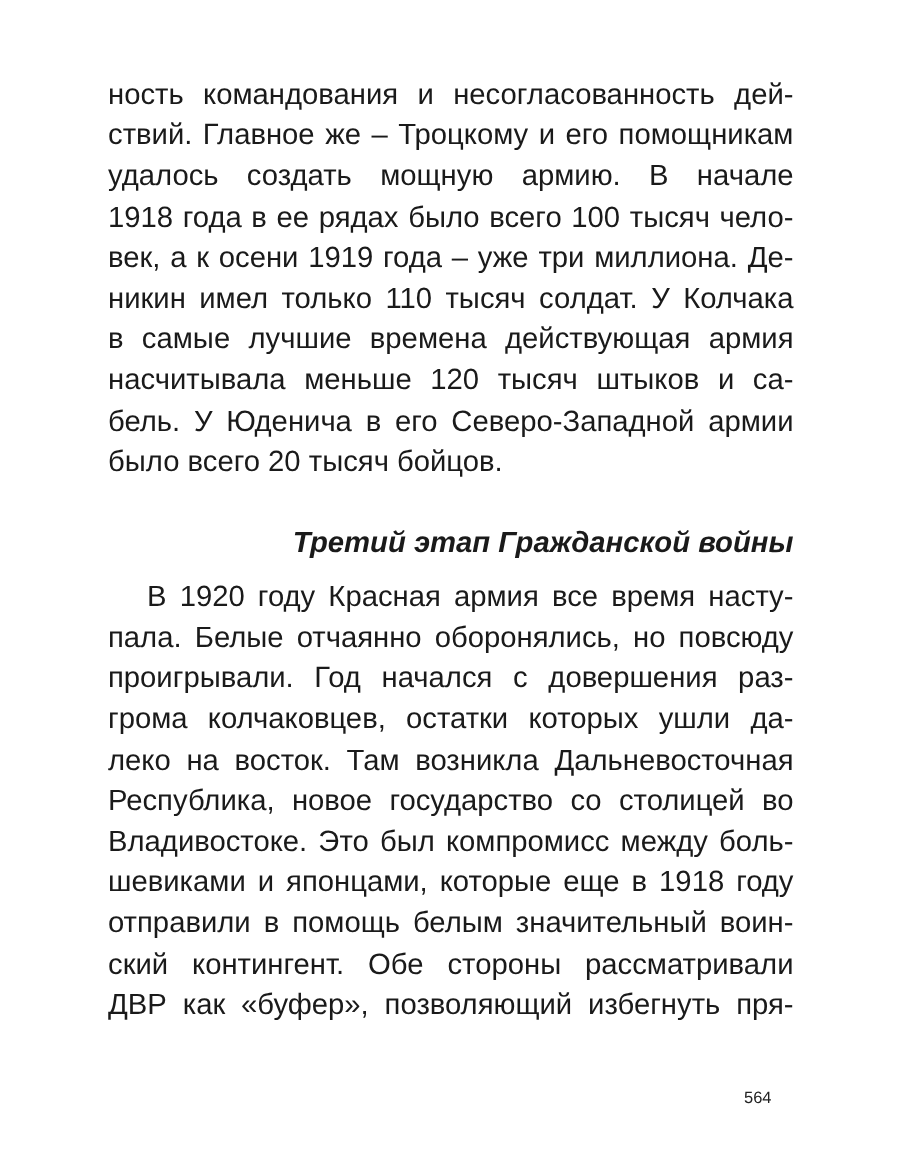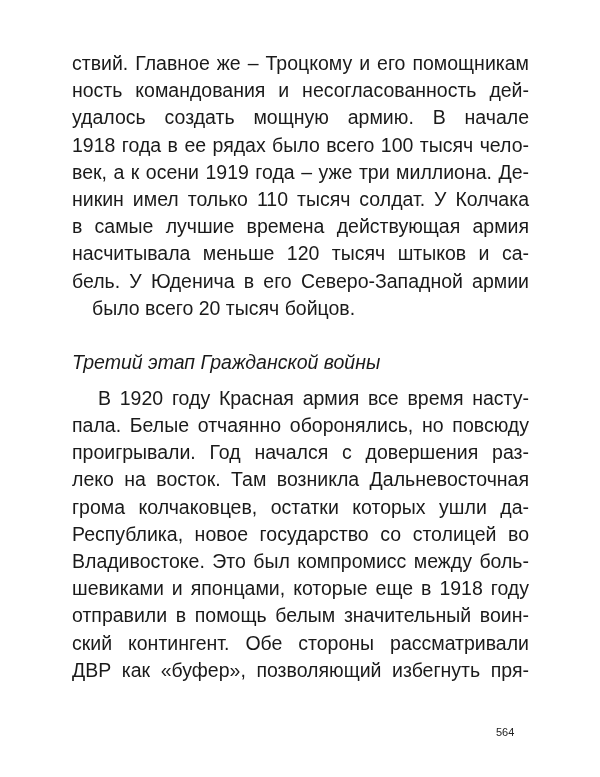--- a/index.html
+++ b/index.html
@@ -26,67 +26,66 @@
       line-height: 27.2px;
       height: 27.2px;
       white-space: nowrap;
       text-align: justify;
       text-align-last: justify;
       word-spacing: 0;
       letter-spacing: 0;
     }
     .line.last {
       text-align-last: left;
-      margin-left: 20px;
     }
     .line.indent {
       padding-left: 26px;
     }
     .heading {
       font-size: 19.5px;
-      font-weight: normal;
+      font-weight: bold;
       font-style: italic;
-      text-align: left;
+      text-align: right;
       margin-top: 27px;
       margin-bottom: 9px;
       line-height: 27px;
     }
     .page-number {
       position: absolute;
       left: 496px;
       top: 726px;
       font-size: 11px;
       color: #222;
     }
   </style>
 </head>
 <body>
 
 <div class="page">
   <div class="paragraph">
+    <div class="line">ность командования и несогласованность дей-</div>
     <div class="line">ствий. Главное же – Троцкому и его помощникам</div>
-    <div class="line">ность командования и несогласованность дей-</div>
     <div class="line">удалось создать мощную армию. В начале</div>
     <div class="line">1918 года в ее рядах было всего 100 тысяч чело-</div>
     <div class="line">век, а к осени 1919 года – уже три миллиона. Де-</div>
     <div class="line">никин имел только 110 тысяч солдат. У Колчака</div>
     <div class="line">в самые лучшие времена действующая армия</div>
     <div class="line">насчитывала меньше 120 тысяч штыков и са-</div>
     <div class="line">бель. У Юденича в его Северо-Западной армии</div>
     <div class="line last">было всего 20 тысяч бойцов.</div>
   </div>
 
   <div class="heading">Третий этап Гражданской войны</div>
 
   <div class="paragraph">
     <div class="line indent">В 1920 году Красная армия все время насту-</div>
     <div class="line">пала. Белые отчаянно оборонялись, но повсюду</div>
     <div class="line">проигрывали. Год начался с довершения раз-</div>
+    <div class="line">грома колчаковцев, остатки которых ушли да-</div>
     <div class="line">леко на восток. Там возникла Дальневосточная</div>
-    <div class="line">грома колчаковцев, остатки которых ушли да-</div>
     <div class="line">Республика, новое государство со столицей во</div>
     <div class="line">Владивостоке. Это был компромисс между боль-</div>
     <div class="line">шевиками и японцами, которые еще в 1918 году</div>
     <div class="line">отправили в помощь белым значительный воин-</div>
     <div class="line">ский контингент. Обе стороны рассматривали</div>
     <div class="line">ДВР как «буфер», позволяющий избегнуть пря-</div>
   </div>
 </div>
 
 <div class="page-number">564</div>

